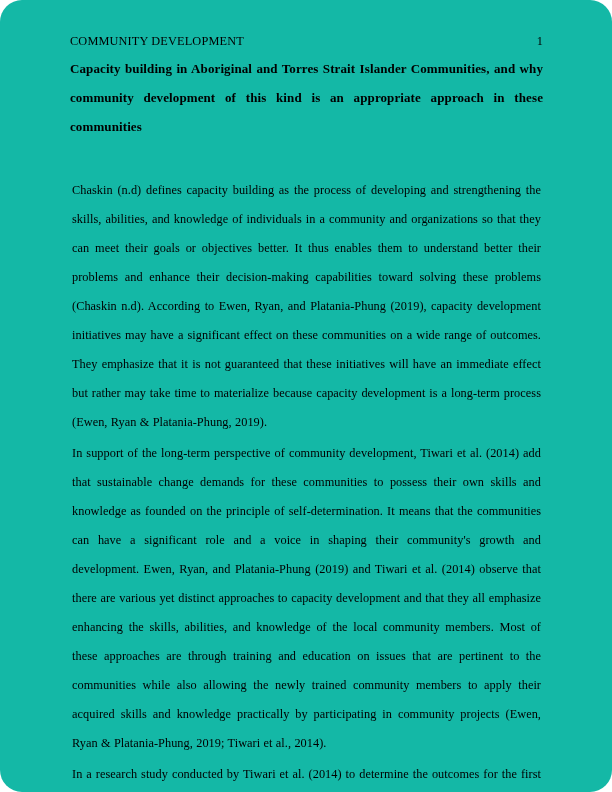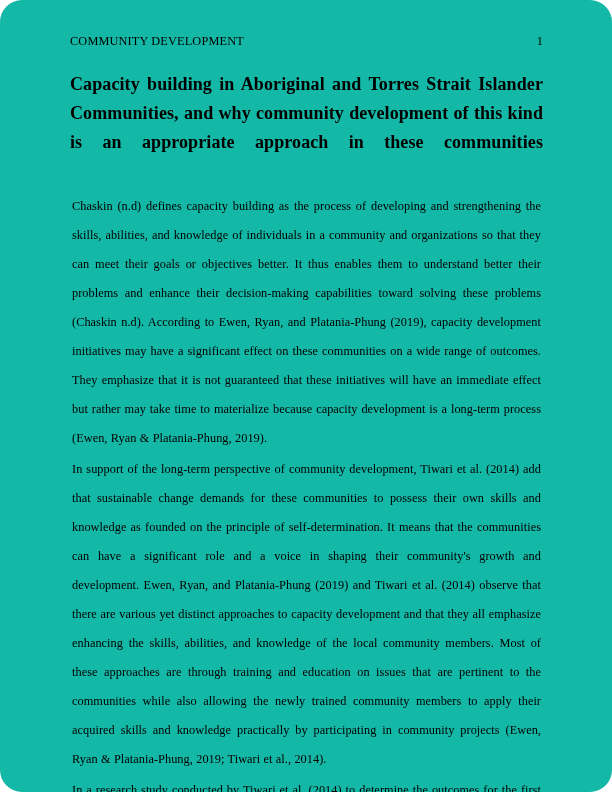--- a/index.html
+++ b/index.html
@@ -33,22 +33,22 @@
     align-items: baseline;
     font-size: 12.3px;
     line-height: 16px;
     letter-spacing: 0.15px;
     white-space: nowrap;
   }
   .running-head-title {
     text-transform: none;
   }
   .doc-title {
-    margin-top: 21px;
-    font-size: 18px;
+    margin-top: 5px;
+    font-size: 13px;
     font-weight: bold;
     line-height: 29px;
     text-align: justify;
     text-justify: inter-word;
     letter-spacing: 0.1px;
   }
   .doc-title::after {
     content: "";
     display: inline-block;
     width: 100%;

